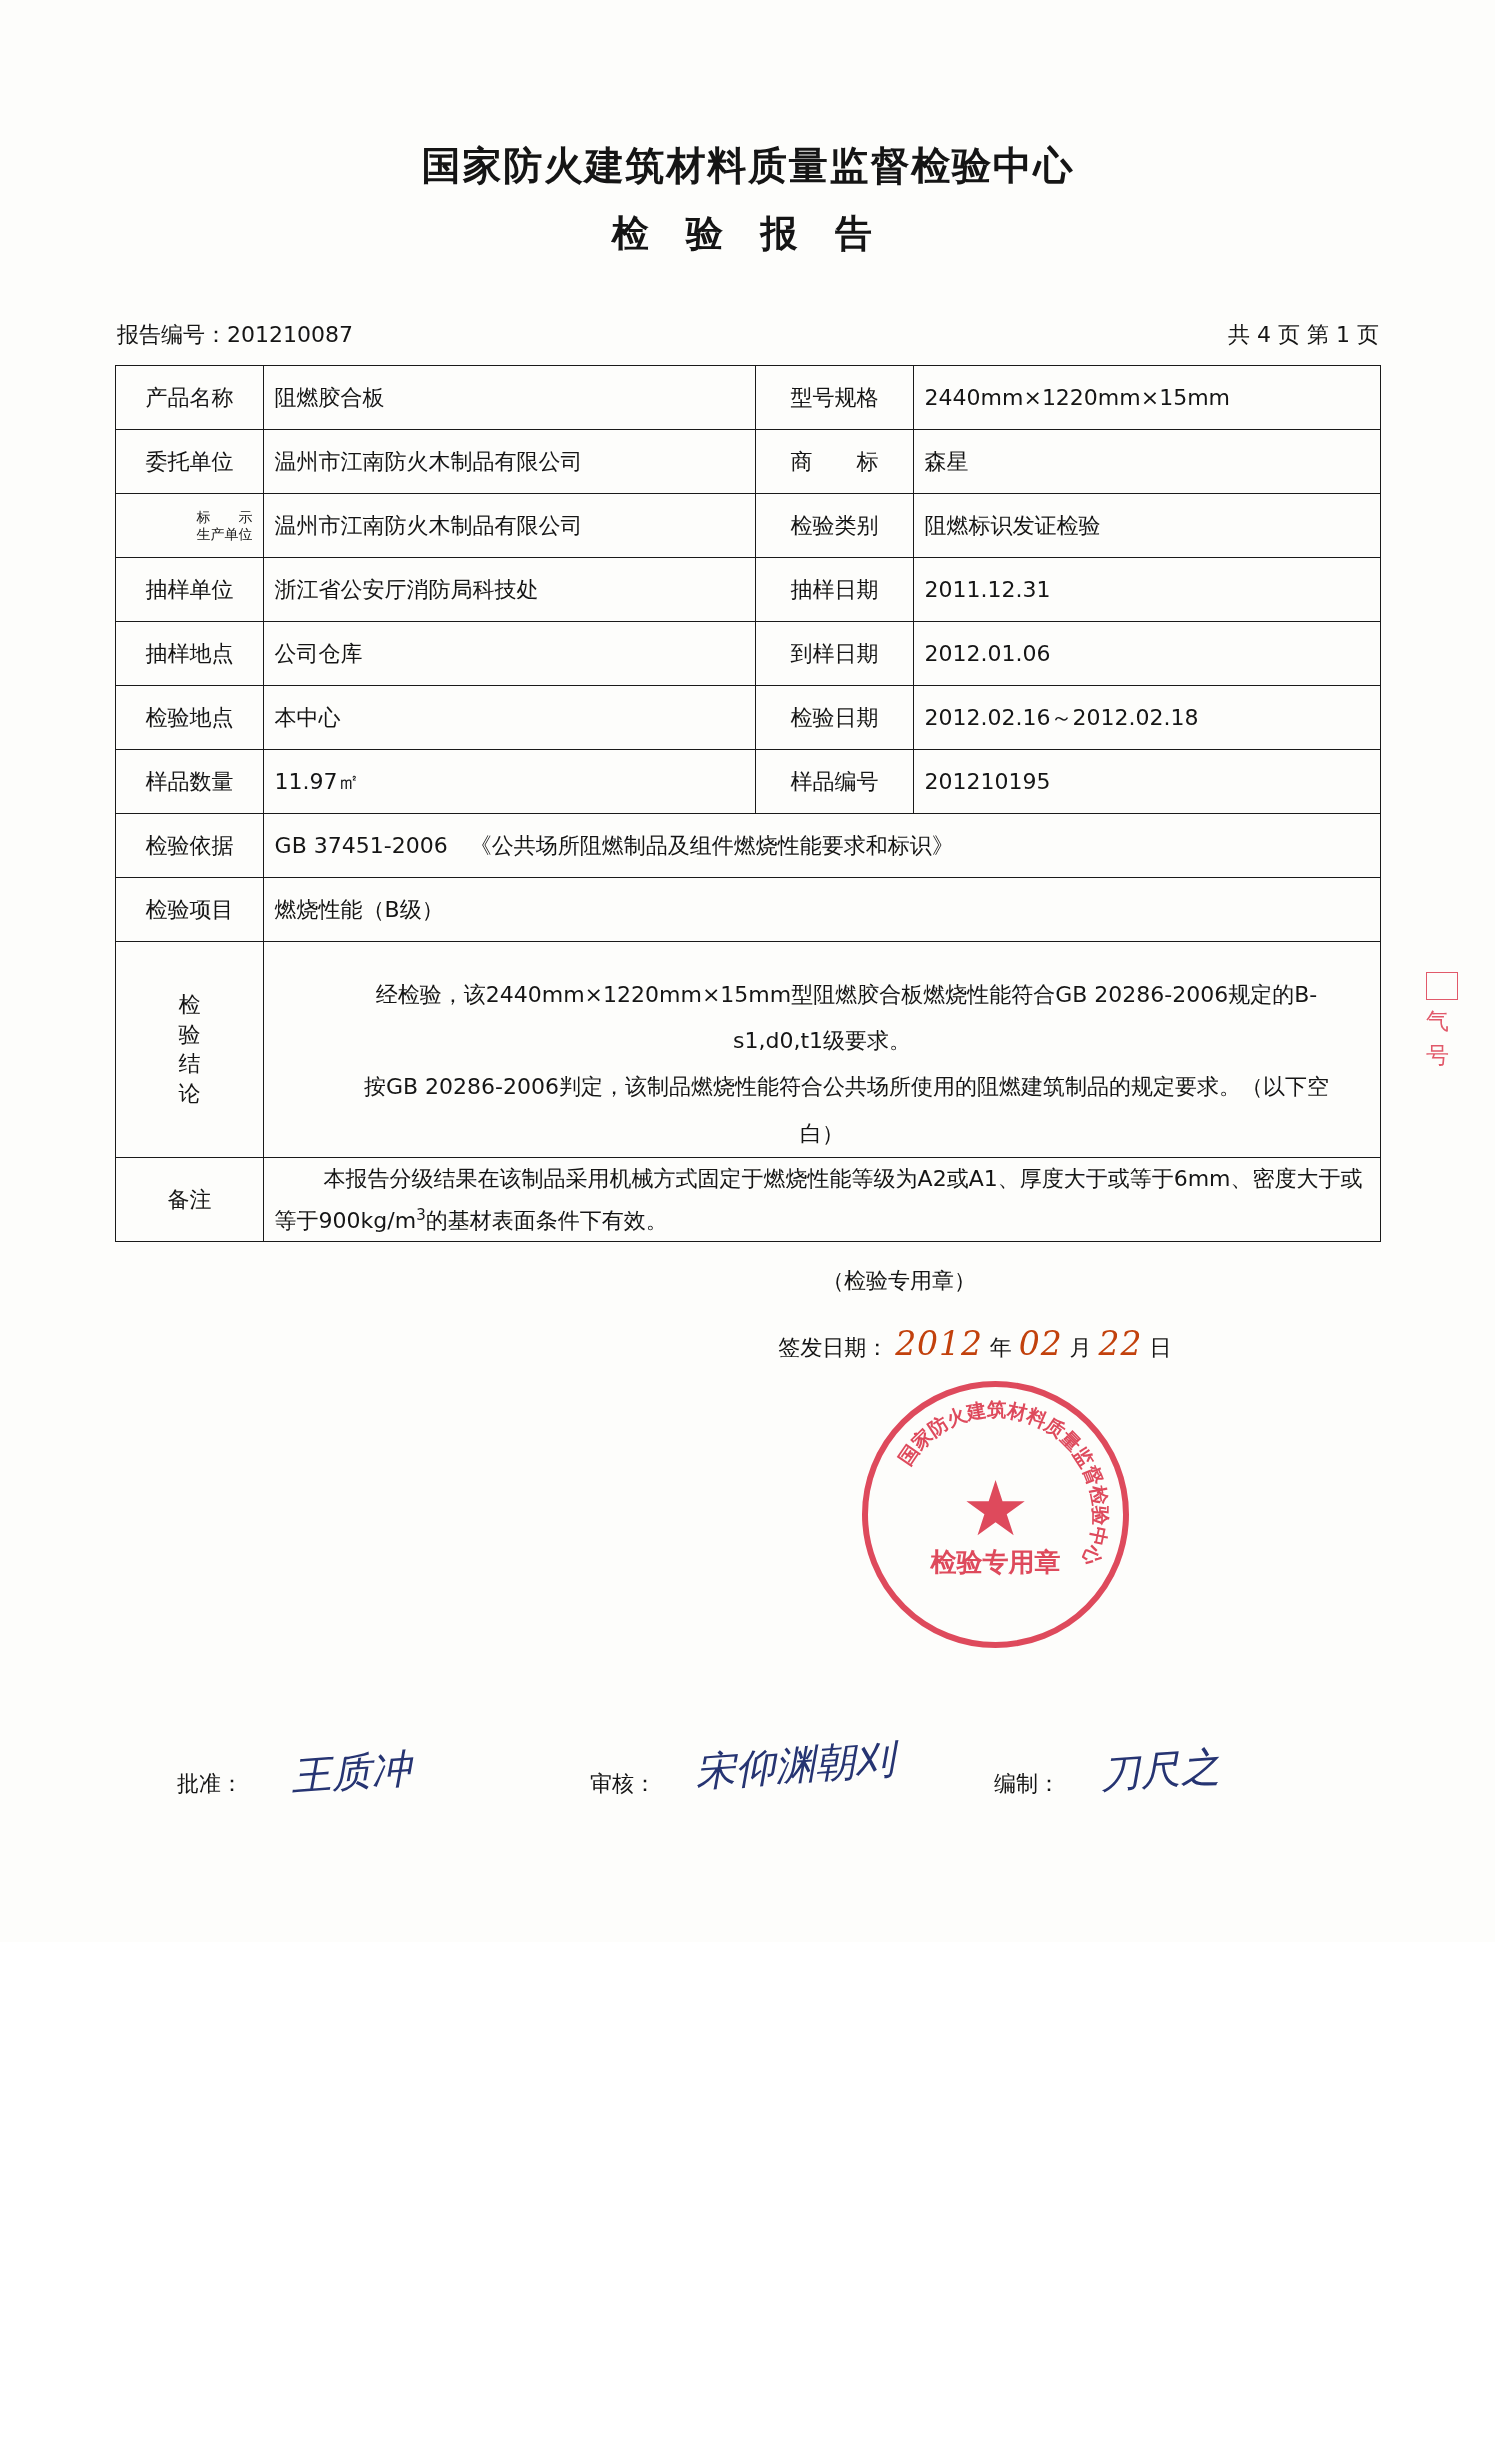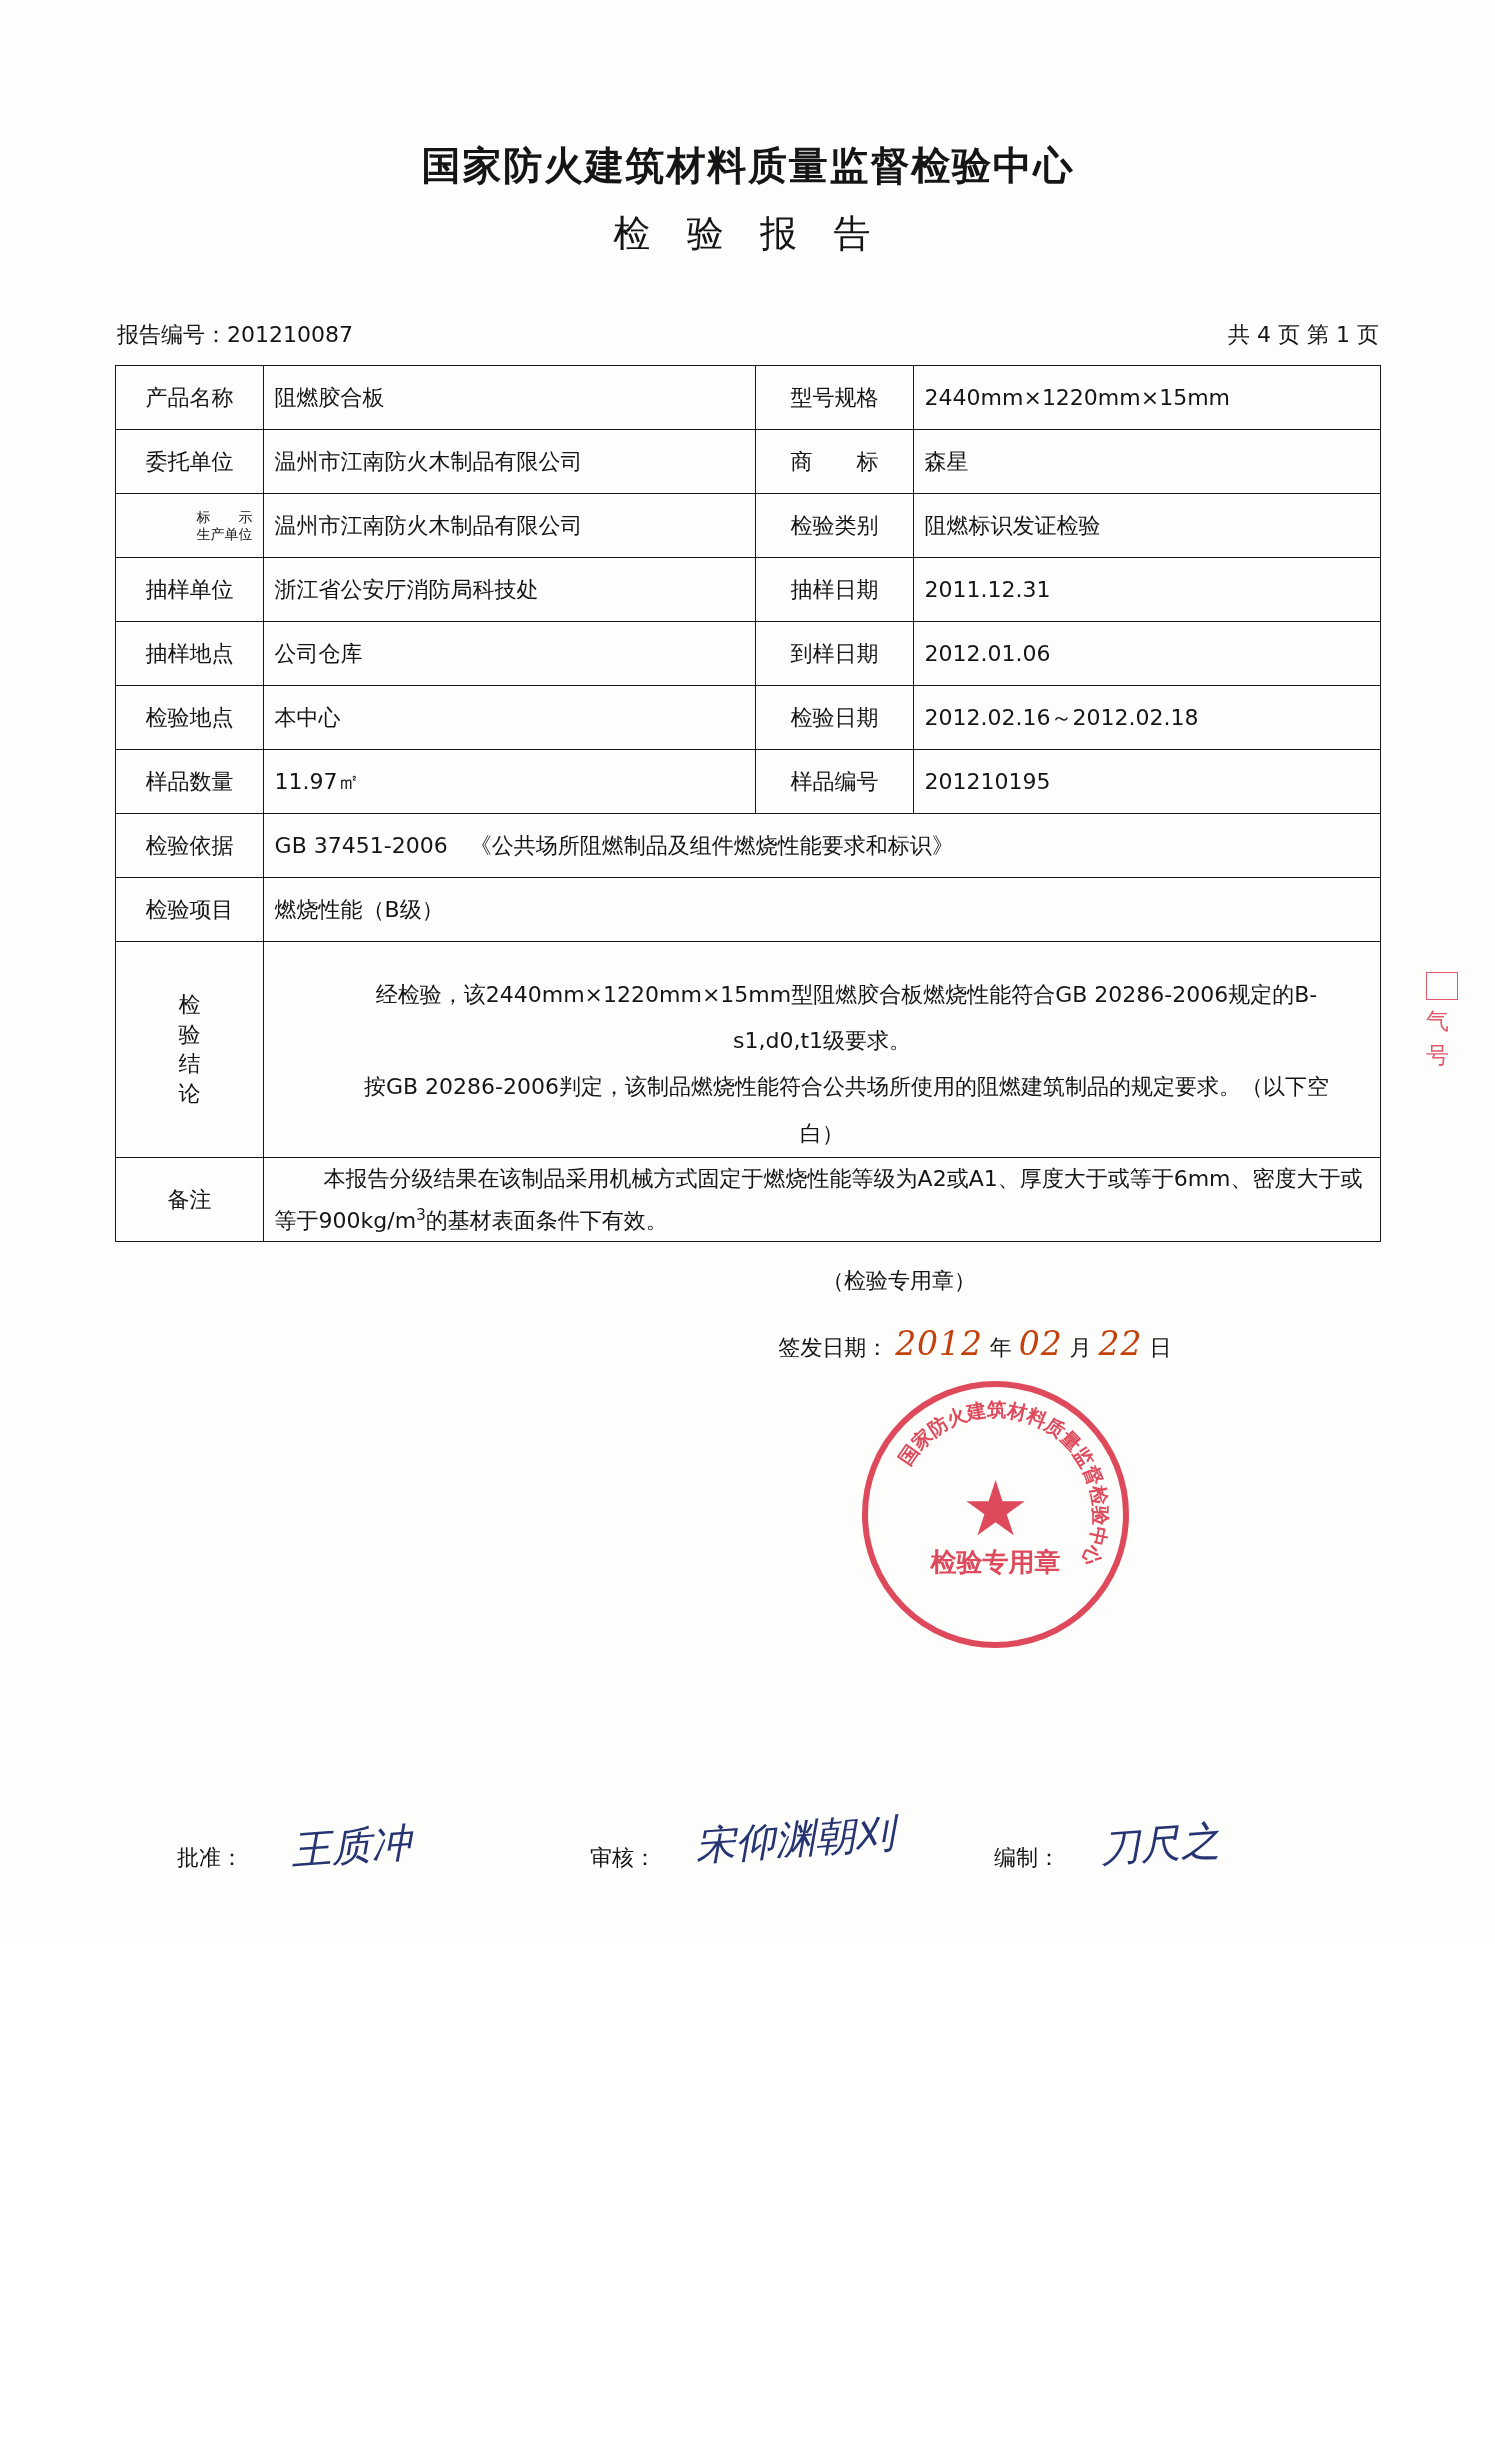--- a/index.html
+++ b/index.html
@@ -34,21 +34,21 @@
     letter-spacing: 1.8px;
     font-family: "DejaVu Sans", sans-serif;
   }
   .doc-title {
     position: absolute;
     top: 209px;
     left: 0;
     width: 1496px;
     text-align: center;
     font-size: 37px;
-    font-weight: normal;
+    font-weight: bold;
     letter-spacing: 12.3px;
     font-family: "DejaVu Sans", sans-serif;
   }
   .report-no {
     position: absolute;
     top: 320px;
     left: 117px;
     font-size: 22px;
     font-family: "DejaVu Sans", sans-serif;
   }
@@ -219,21 +219,21 @@
   }
   .side-mark .box {
     width: 30px; height: 26px;
     border: 1.8px solid #d8233a;
     margin-bottom: 3.5px;
   }
   
   .sig-row {
     position: absolute;
     left: 115px;
-    top: 1824px;
+    top: 1750px;
     width: 1266px;
     height: 106px;
   }
   .sig-block { position: absolute; font-size: 22px; font-family: "DejaVu Sans", sans-serif; }
   .sig-a { left: 62px;  top: 19.3px; }
   .sig-b { left: 475px; top: 19.3px; }
   .sig-c { left: 879px;top: 19.3px; }
   .scribble {
     position: absolute;
     color: #1b2a6b;

